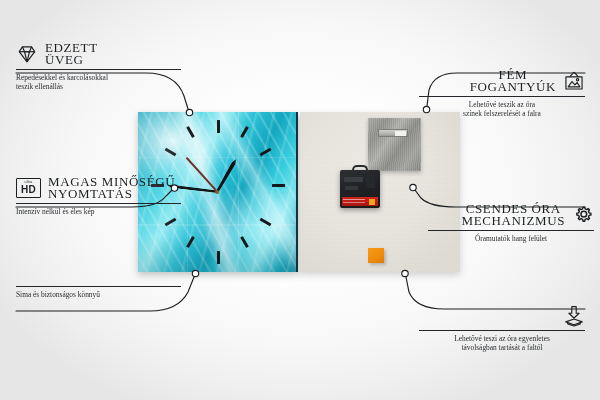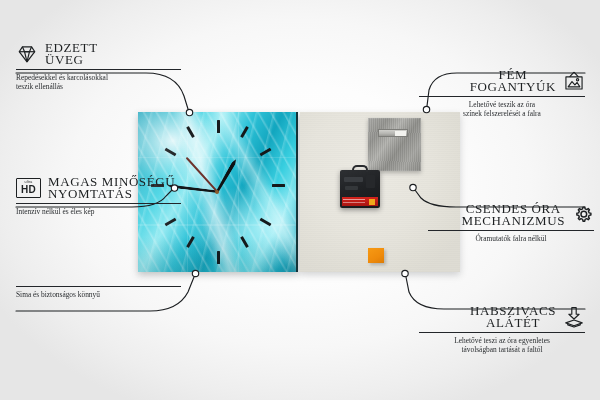--- a/index.html
+++ b/index.html
@@ -530,27 +530,25 @@
                      L19.0 15.8 L17.7 17.1 L16.1 16.0 L14.3 16.8 L13.9 18.7 L12.0 18.7
                      L11.6 16.8 L9.8 16.0 L8.2 17.1 L6.9 15.8 L8.0 14.2 L7.2 12.4
                      L5.3 12.0 L5.3 10.1 L7.2 9.7 L8.0 7.9 L6.9 6.3 L8.2 5.0
                      L9.8 6.1 L11.6 5.3 Z"></path>
             <circle cx="12.9" cy="11.05" r="3.1"></circle>
           </g>
         </svg>
       </span>
     </div>
     <div class="f-rule"></div>
-    <div class="f-desc">Óramutatók falra nélkül</div>
+    <div class="f-desc">Óramutatók hang felület</div>
   </div>
 
   <div class="feature right" id="feature-foam-pad">
     <div class="f-head">
-      <span class="f-title">HABSZIVACS
-ALÁTÉT</span>
       <span class="f-icon">
         <svg viewBox="0 0 24 24">
           <g fill="none" stroke="#1d2022" stroke-width="1.25" stroke-linejoin="round">
             <path d="M9.6 1.8 H14.4 V9.0 H17.6 L12 14.2 L6.4 9.0 H9.6 Z"></path>
             <path d="M12 15.2 L3.0 18.4 L12 21.6 L21.0 18.4 Z"></path>
             <path d="M5.2 19.2 L5.2 20.6 L12 23.0 L18.8 20.6 L18.8 19.2"></path>
           </g>
         </svg>
       </span>
     </div>

